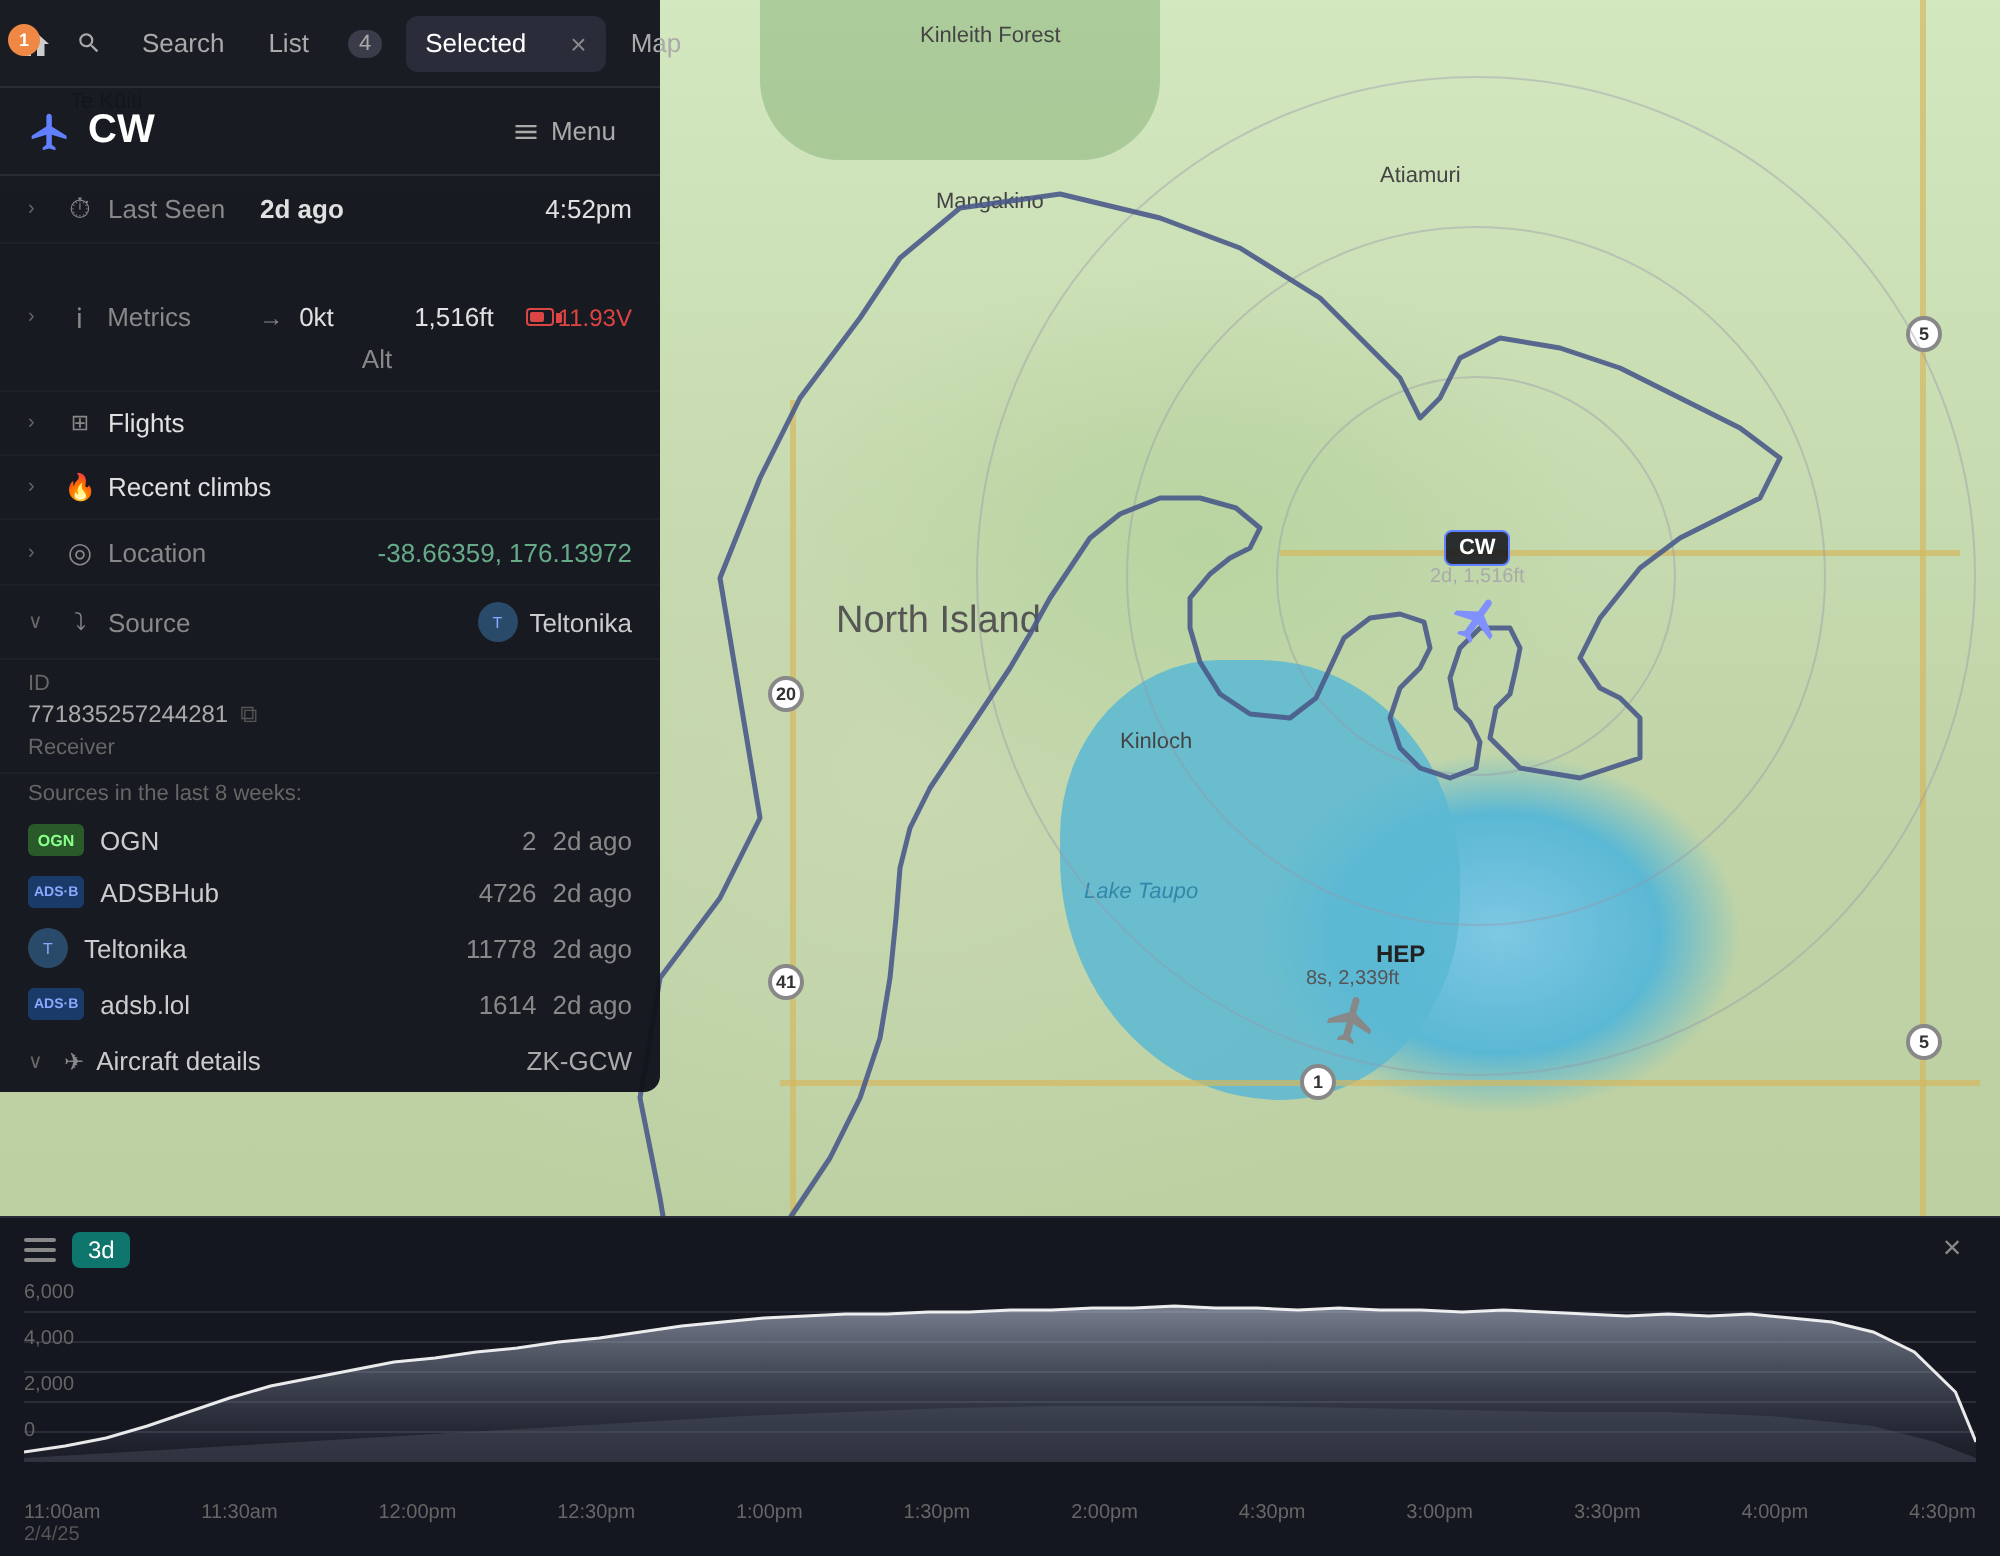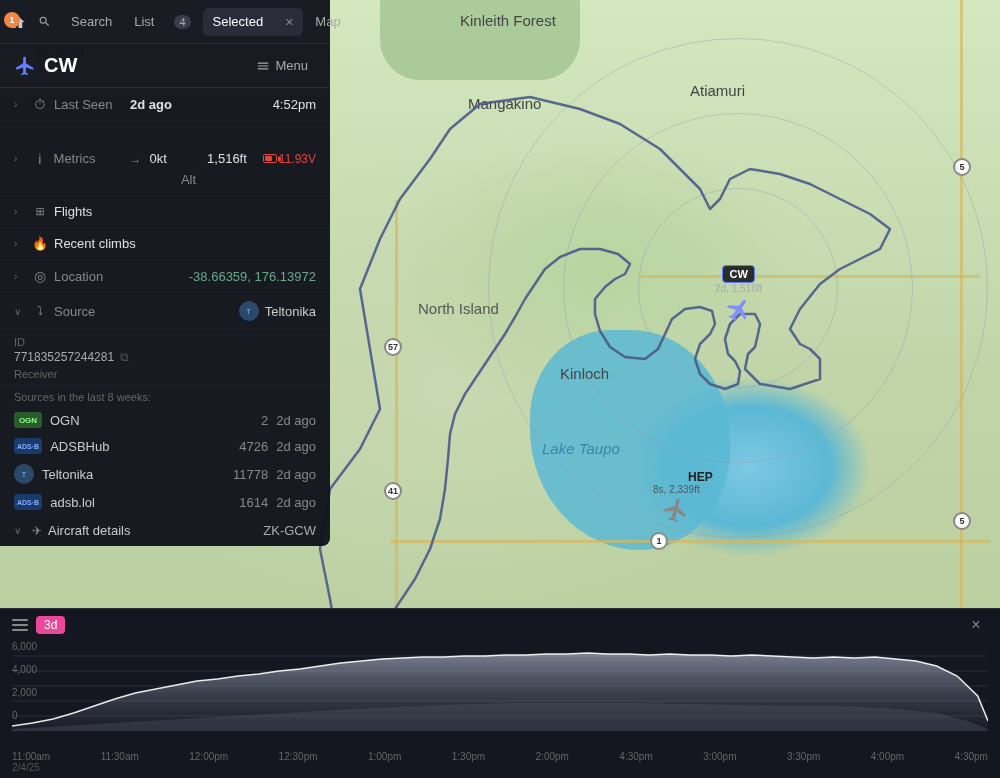--- a/index.html
+++ b/index.html
@@ -43,21 +43,21 @@
     .forest-kinleith {
       position: absolute;
       top: 0; left: 380px; width: 200px; height: 80px;
       background: rgba(80, 140, 70, 0.3);
       border-radius: 0 0 40px 40px;
     }
 
     
     .map-label {
       position: absolute;
-      font-size: 15px;
+      font-size: 11px;
       color: #444;
       font-weight: 500;
       white-space: nowrap;
       pointer-events: none;
     }
 
     
     .flight-path-svg {
       position: absolute;
       top: 0; left: 0;
@@ -356,21 +356,21 @@
 
     .hamburger-icon {
       display: flex; flex-direction: column; gap: 3px; cursor: pointer;
     }
 
     .hamburger-icon span {
       display: block; width: 16px; height: 2px; background: #888; border-radius: 1px;
     }
 
     .chart-period {
-      background: #ec4899;
+      background: #0f766e;
       color: #fff;
       border-radius: 4px;
       padding: 2px 8px;
       font-size: 12px;
       cursor: pointer;
     }
 
     .chart-close {
       color: #888;
       cursor: pointer;
@@ -462,27 +462,27 @@
 
     <div class="map-road-h" style="top:275px; left:640px; width:340px;"></div>
     <div class="map-road-v" style="top:0; left:960px; height:680px;"></div>
     <div class="map-road-h" style="top:540px; left:390px; width:600px;"></div>
     <div class="map-road-v" style="top:200px; left:395px; height:420px;"></div>
 
     <div class="map-label" style="top:12px; left:460px;">Kinleith Forest</div>
     <div class="map-label" style="top:45px; left:35px;">Te Kūiti</div>
     <div class="map-label" style="top:82px; left:690px;">Atiamuri</div>
     <div class="map-label" style="top:95px; left:468px;">Mangakino</div>
-    <div class="map-label" style="top:300px; left:418px; font-size:15px; color:#555; font-weight:400;">North Island</div>
+    <div class="map-label" style="top:300px; left:418px; font-size:19px; color:#555; font-weight:400;">North Island</div>
     <div class="map-label" style="top:365px; left:560px;">Kinloch</div>
     <div class="map-label" style="top:440px; left:542px; color:#3388aa; font-style:italic;">Lake Taupo</div>
     <div class="map-label" style="top:618px; left:555px;">Tūrangi</div>
 
     <div class="route-number" style="top:158px; left:953px;">5</div>
-    <div class="route-number" style="top:338px; left:384px;">57</div>
+    <div class="route-number" style="top:338px; left:384px;">20</div>
     <div class="route-number" style="top:482px; left:384px;">41</div>
     <div class="route-number" style="top:532px; left:650px;">1</div>
     <div class="route-number" style="top:512px; left:953px;">5</div>
 
     <div class="radar-circle" style="width:200px; height:200px; top:188px; left:638px;"></div>
     <div class="radar-circle" style="width:350px; height:350px; top:113px; left:563px;"></div>
     <div class="radar-circle" style="width:500px; height:500px; top:38px; left:488px;"></div>
 
     <svg class="flight-path-svg" viewBox="0 0 1000 640">
       <path d="

